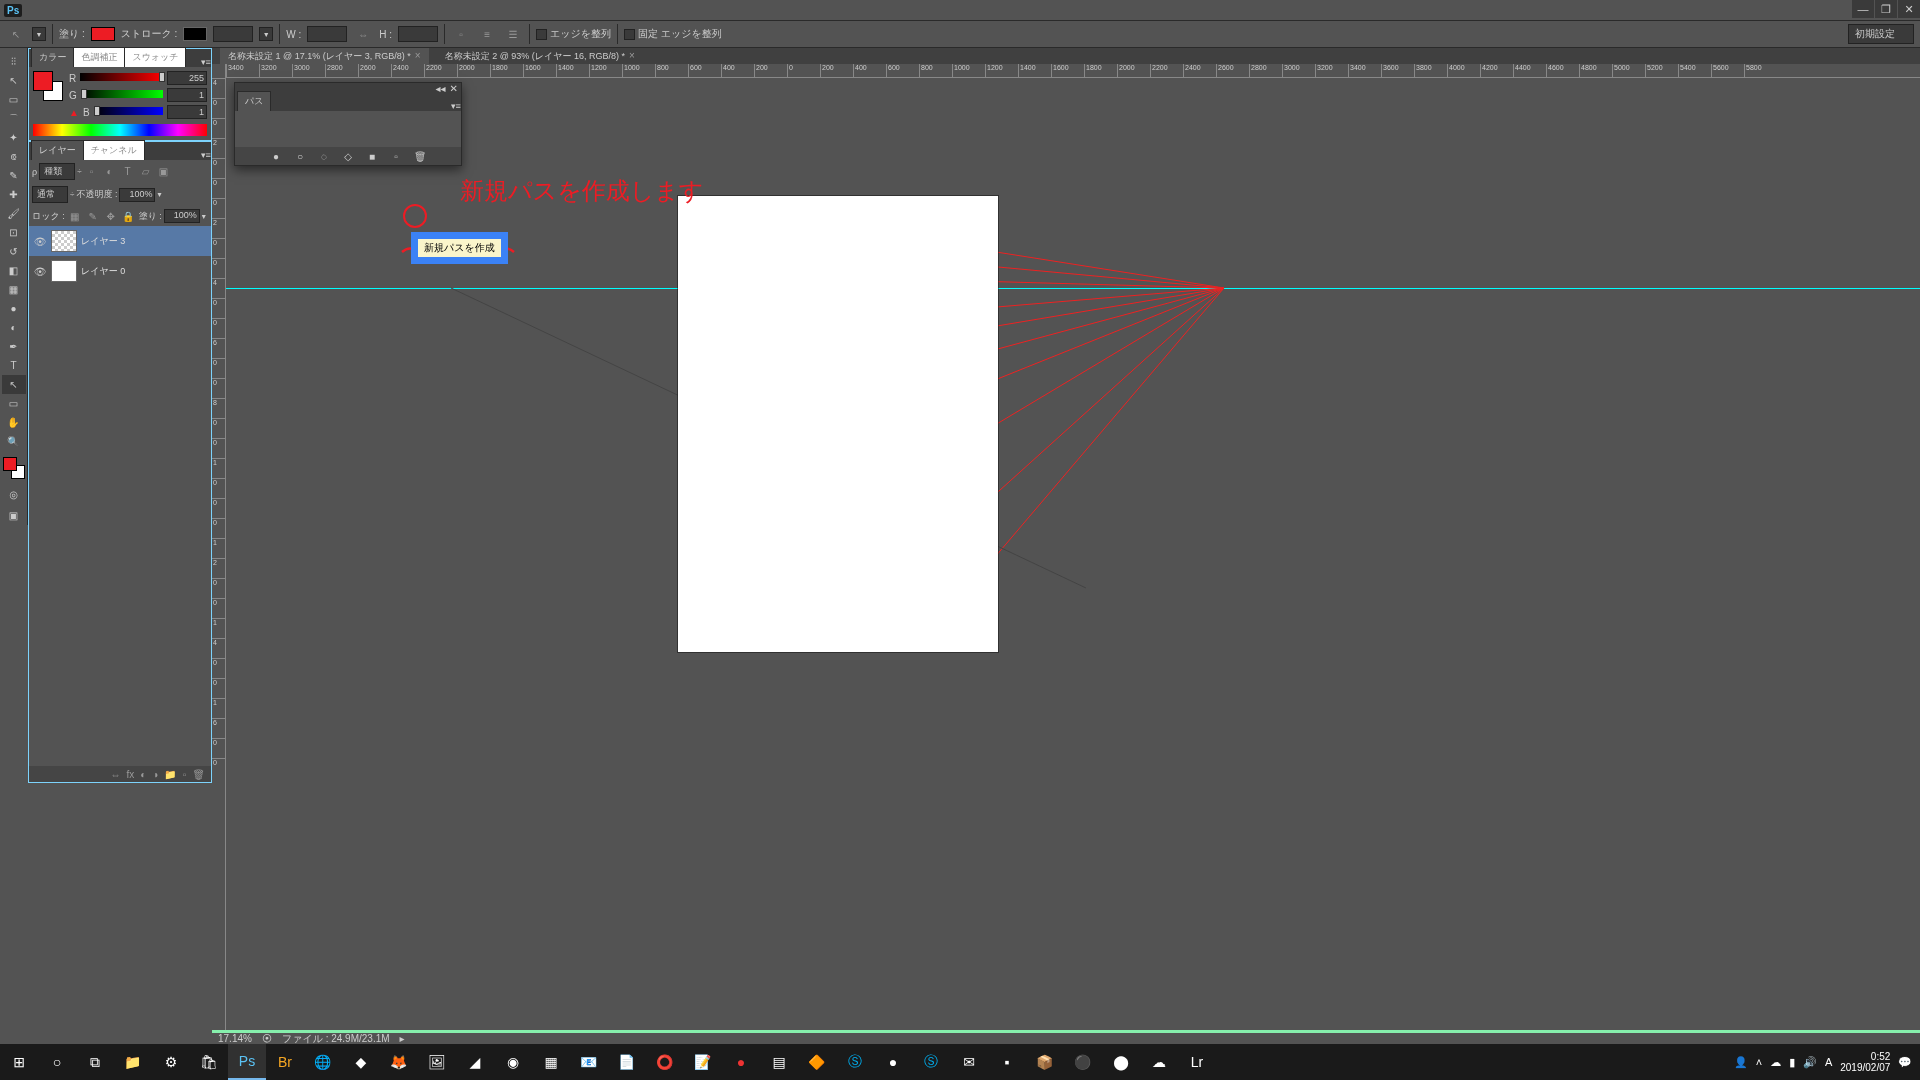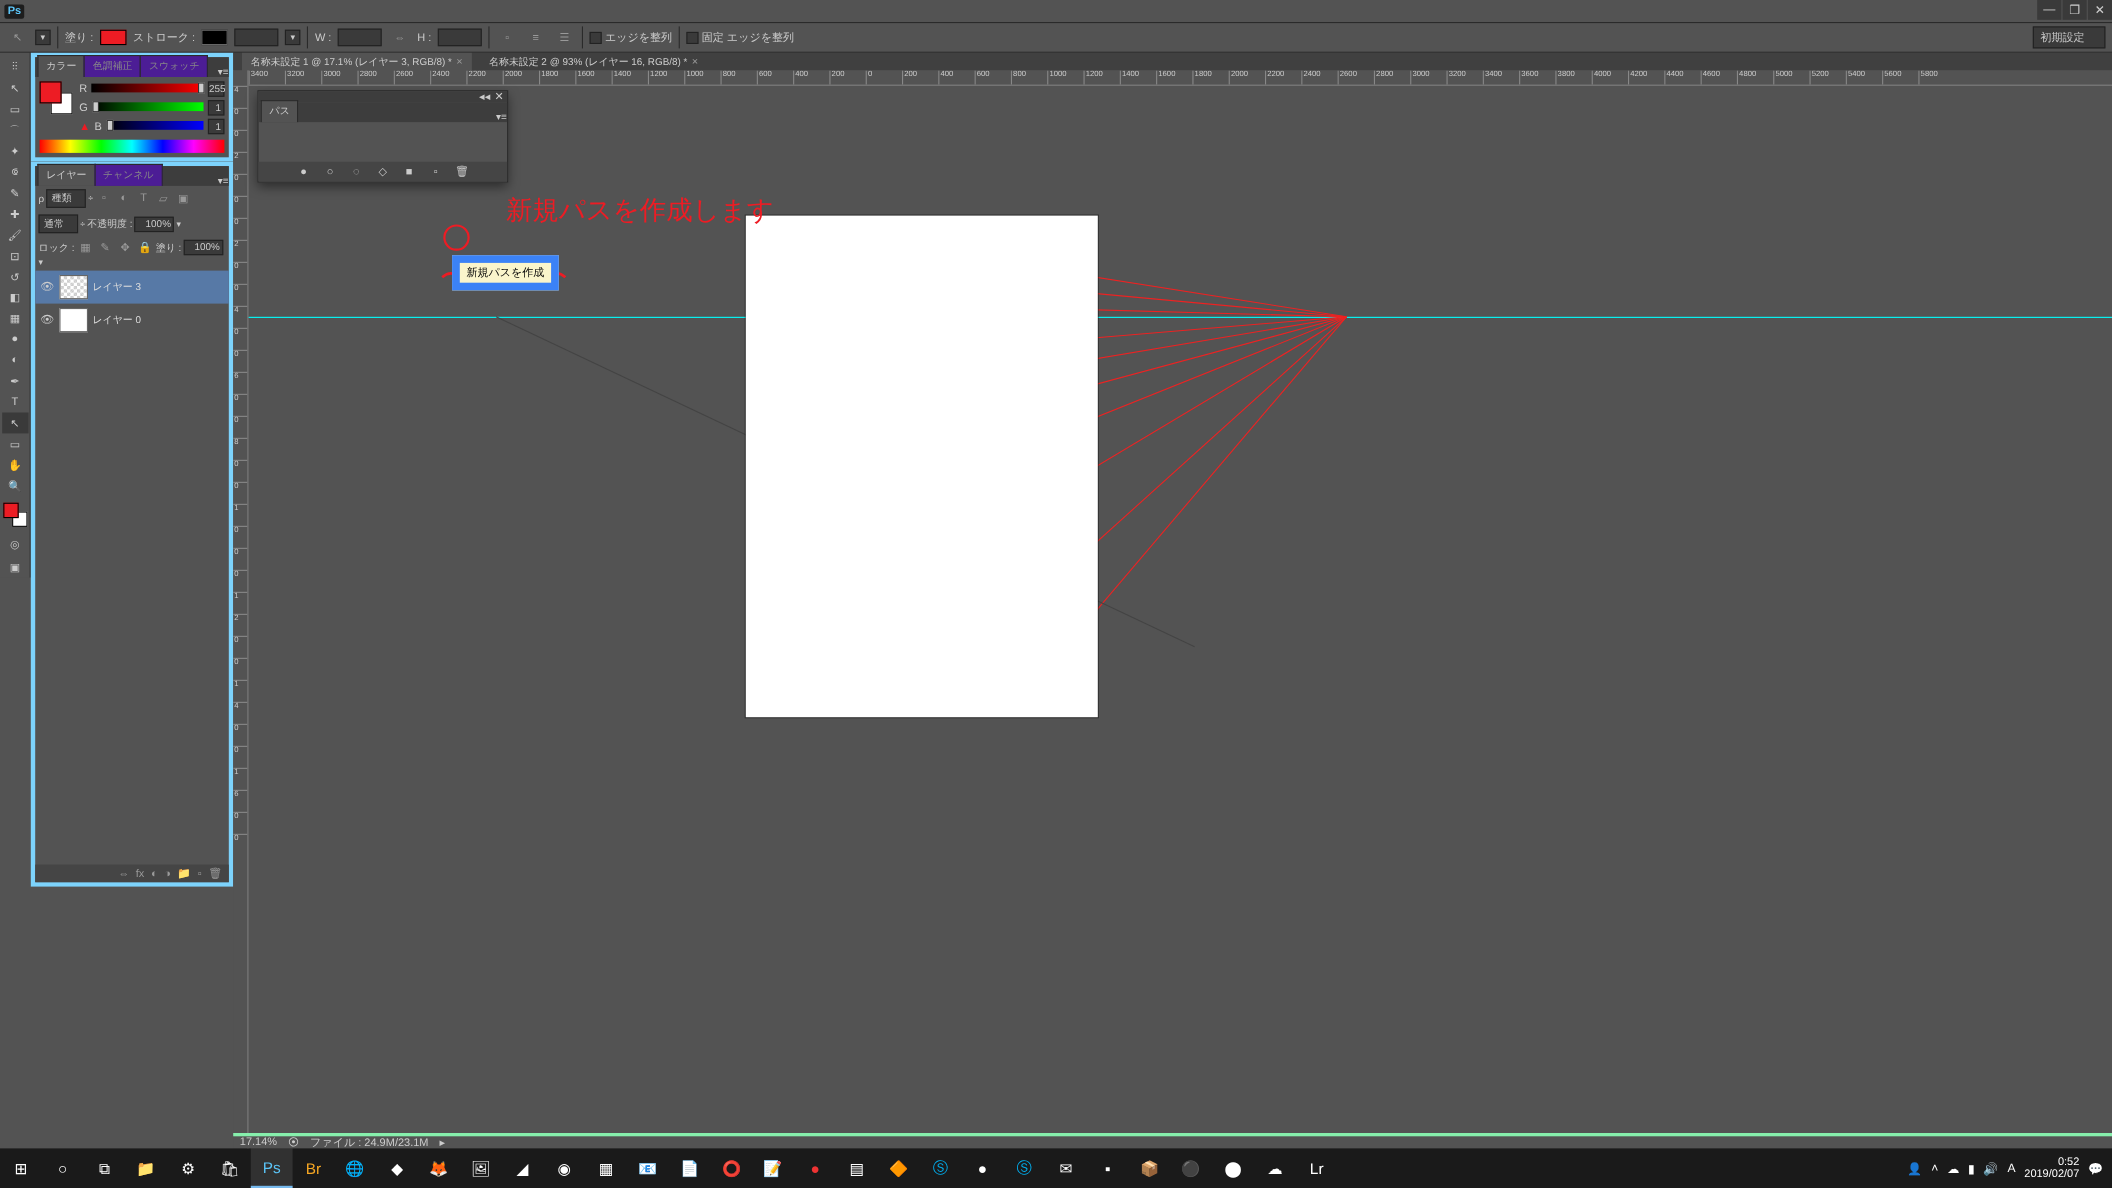--- a/index.html
+++ b/index.html
@@ -25,32 +25,32 @@
 
 .toolbox { position: absolute; left: 0; top: 48px; width: 28px; background: #535353; display: flex; flex-direction: column; align-items: center; border-right: 1px solid #2a2a2a; padding-top: 4px; }
 .tool { width: 24px; height: 19px; display: flex; align-items: center; justify-content: center; color: #ccc; cursor: pointer; position: relative; }
 .tool.active { background: #3a3a3a; }
 .fg-bg { margin-top: 6px; position: relative; width: 22px; height: 22px; }
 .fg { position: absolute; width: 14px; height: 14px; background: #ed1c24; border: 1px solid #000; left: 0; top: 0; z-index: 2; }
 .bg { position: absolute; width: 14px; height: 14px; background: #fff; border: 1px solid #000; right: 0; bottom: 0; }
 .mode-icons { margin-top: 6px; display: flex; flex-direction: column; gap: 2px; }
 
 .left-panels { position: absolute; left: 28px; top: 48px; width: 184px; display: flex; flex-direction: column; }
-.panel { background: #535353; border: 4px solid #7dd3fc; }
+.panel { background: #535353; border: 1px solid #7dd3fc; }
 .panel-tabs { background: #3d3d3d; display: flex; height: 18px; align-items: flex-end; padding-left: 2px; }
 .p-tab { padding: 3px 7px; background: #535353; color: #ccc; border: 1px solid #2a2a2a; border-bottom: none; font-size: 9px; margin-right: -1px; }
-.p-tab.inactive { background: #4c1d95; color: #888; }
+.p-tab.inactive { background: #ffffff; color: #888; }
 .panel-body { padding: 4px; }
 .color-row { display: flex; align-items: center; gap: 4px; margin-bottom: 3px; }
 .color-slider { flex: 1; height: 10px; position: relative; }
 .slider-track-r { height: 8px; background: linear-gradient(to right, #000, #f00); }
 .slider-track-g { height: 8px; background: linear-gradient(to right, #000, #0f0); }
 .slider-track-b { height: 8px; background: linear-gradient(to right, #000, #00f); }
 .slider-thumb { position: absolute; width: 6px; height: 10px; background: #ccc; top: -1px; border: 1px solid #333; }
-.color-val { width: 15px; height: 14px; background: #3a3a3a; border: 1px solid #222; color: #ccc; text-align: right; padding-right: 2px; font-size: 9px; line-height: 12px; }
+.color-val { width: 40px; height: 14px; background: #3a3a3a; border: 1px solid #222; color: #ccc; text-align: right; padding-right: 2px; font-size: 9px; line-height: 12px; }
 .color-fg-bg { position: relative; width: 30px; height: 30px; }
 .color-fg-s { position: absolute; width: 20px; height: 20px; background: #ed1c24; border: 1px solid #000; left: 0; top: 0; z-index: 2; }
 .color-bg-s { position: absolute; width: 20px; height: 20px; background: #fff; border: 1px solid #000; right: 0; bottom: 0; }
 .hue-bar { height: 12px; background: linear-gradient(to right, #f00, #ff0, #0f0, #0ff, #00f, #f0f, #f00); margin-top: 2px; }
 .layer-controls { display: flex; gap: 2px; padding: 3px; align-items: center; flex-wrap: wrap; }
 .lc-select { background: #3a3a3a; border: 1px solid #222; color: #ccc; padding: 1px 12px 1px 4px; font-size: 9px; }
 .lc-icon { width: 16px; height: 14px; display: flex; align-items: center; justify-content: center; color: #999; }
 .lc-label { color: #ccc; font-size: 9px; }
 .lc-input { width: 36px; height: 14px; background: #3a3a3a; border: 1px solid #222; color: #ccc; font-size: 9px; text-align: right; padding-right: 2px; }
 .layer-list { }

